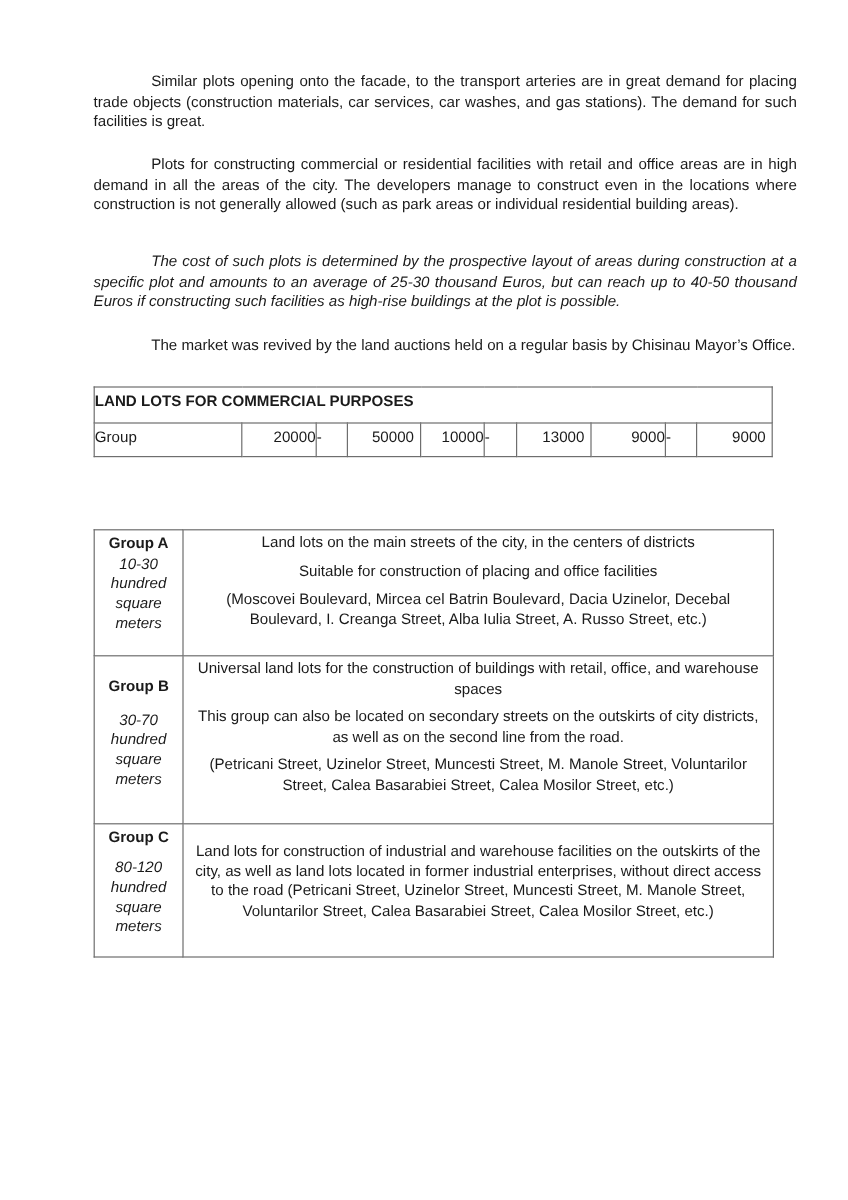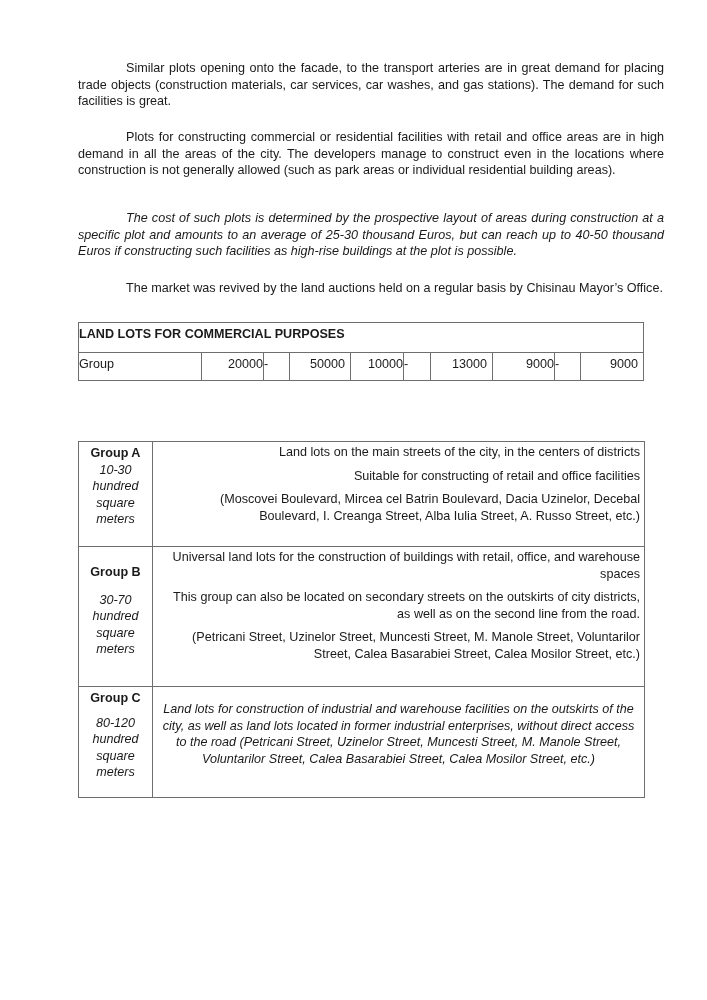--- a/index.html
+++ b/index.html
@@ -35,27 +35,27 @@
     position: absolute; left: 78px; top: 441px; width: 567px;
     border-collapse: collapse; table-layout: fixed;
   }
   #groups-table td {
     border: 1px solid #6e6e6e; text-align: center; vertical-align: top;
     padding: 2px 4px 0 4px; box-sizing: border-box;
   }
   #groups-table td.label-cell { width: 74px; padding: 3px 2px 0 2px; }
   .g-name { font-weight: bold; display: block; }
   .g-size { font-style: italic; display: block; }
-  .desc-line { display: block; margin: 0 0 7px 0; text-align: right; }
+  .desc-line { display: block; margin: 0 0 7px 0; }
   #row-a td { height: 105px; }
   #row-b td { height: 140px; }
   #row-c td { height: 111px; }
   #row-b .g-name { margin-top: 14px; margin-bottom: 11px; }
   #row-c .g-name { margin-bottom: 8px; }
-  #row-c .desc-c { display: block; margin-top: 12px; font-style: italic; }
+  #row-c .desc-c { display: block; margin-top: 12px; }
 </style>
 </head>
 <body>
 
 <p id="p1" class="para">Similar plots opening onto the facade, to the transport arteries are in great demand for placing trade objects (construction materials, car services, car washes, and gas stations). The demand for such facilities is great.</p>
 <p id="p2" class="para">Plots for constructing commercial or residential facilities with retail and office areas are in high demand in all the areas of the city. The developers manage to construct even in the locations where construction is not generally allowed (such as park areas or individual residential building areas).</p>
 <p id="p3" class="para">The cost of such plots is determined by the prospective layout of areas during construction at a specific plot and amounts to an average of 25-30 thousand Euros, but can reach up to 40-50 thousand Euros if constructing such facilities as high-rise buildings at the plot is possible.</p>
 <p id="p4" class="para">The market was revived by the land auctions held on a regular basis by Chisinau Mayor’s Office.</p>
 
 <table id="price-table">
@@ -95,21 +95,21 @@
       <tr id="row-a">
     <td class="label-cell">
       <span class="g-name">Group A</span>
       <span class="g-size">10-30</span>
       <span class="g-size">hundred</span>
       <span class="g-size">square</span>
       <span class="g-size">meters</span>
     </td>
     <td>
       <span class="desc-line">Land lots on the main streets of the city, in the centers of districts</span>
-      <span class="desc-line">Suitable for constructing of retail and office facilities</span>
+      <span class="desc-line">Suitable for construction of placing and office facilities</span>
       <span class="desc-line">(Moscovei Boulevard, Mircea cel Batrin Boulevard, Dacia Uzinelor, Decebal Boulevard, I. Creanga Street, Alba Iulia Street, A. Russo Street, etc.)</span>
     </td>
   </tr>
   <tr id="row-b">
     <td class="label-cell">
       <span class="g-name">Group B</span>
       <span class="g-size">30-70</span>
       <span class="g-size">hundred</span>
       <span class="g-size">square</span>
       <span class="g-size">meters</span>

